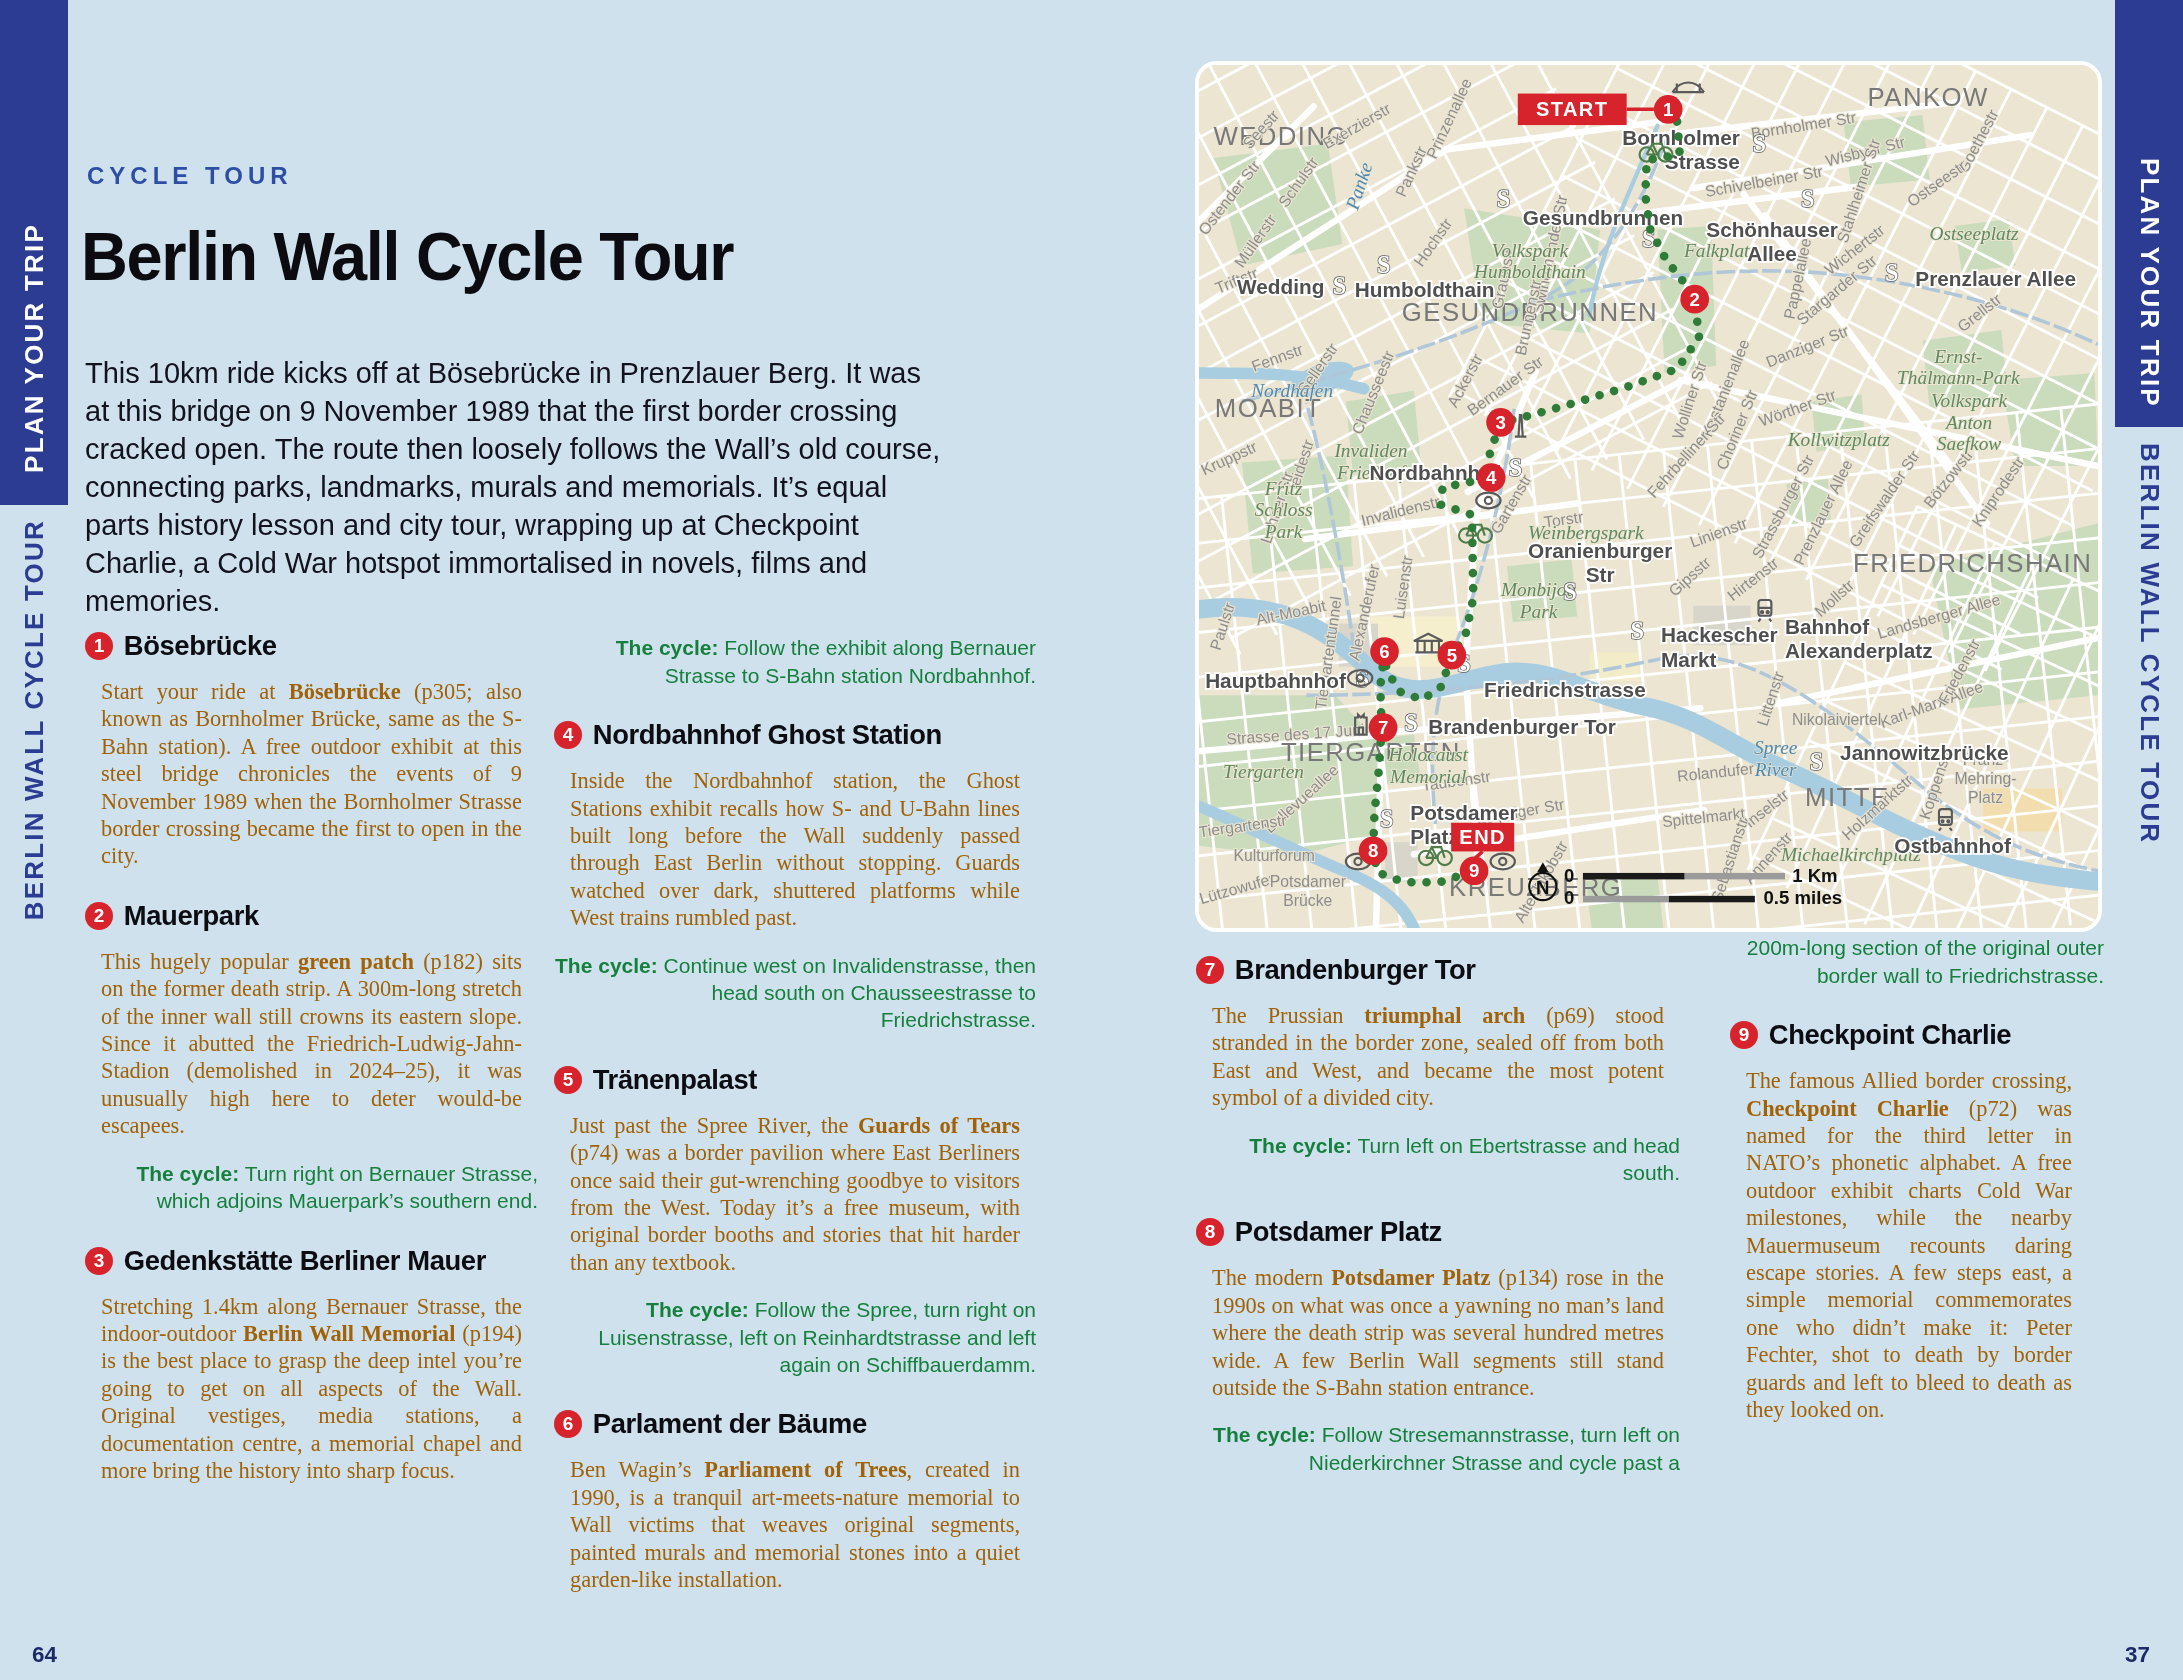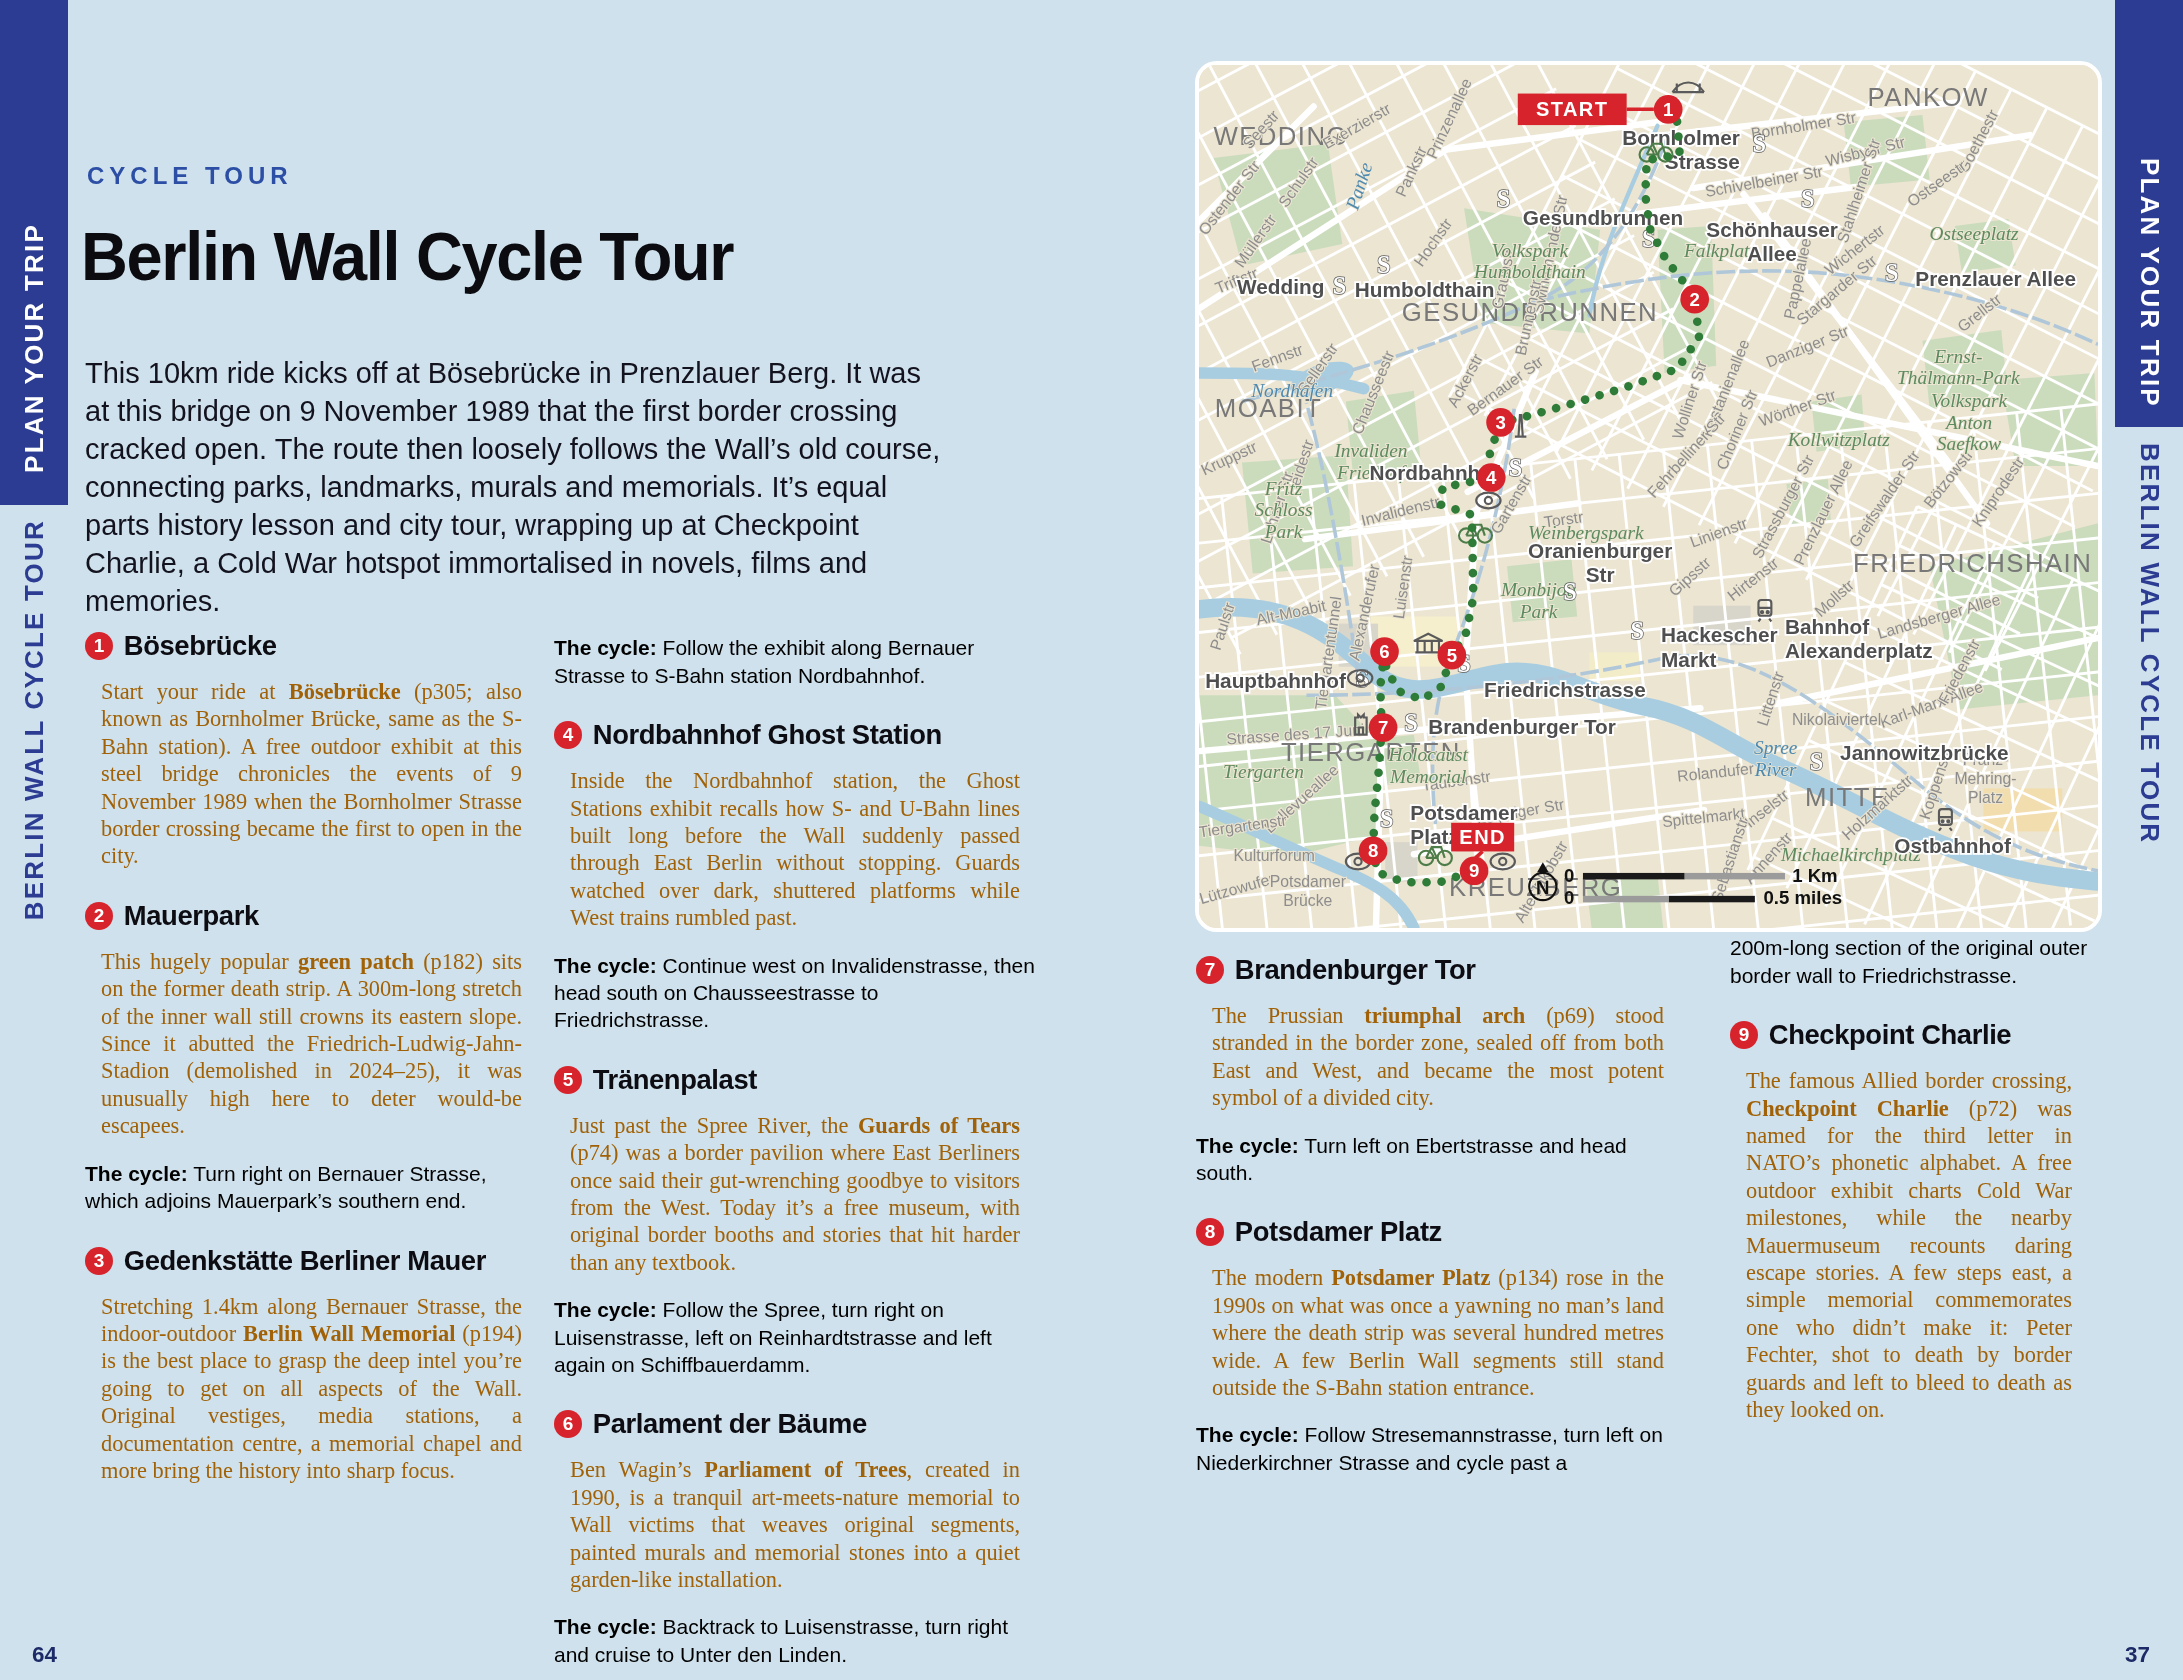--- a/index.html
+++ b/index.html
@@ -24,21 +24,21 @@
   .col1{left:85px;top:630px;width:453px;}
   .col2{left:554px;top:630px;width:482px;}
   .col3{left:1196px;top:954px;width:484px;}
   .col4{left:1730px;top:930px;width:374px;}
   .stop-head{display:flex;align-items:center;gap:10.8px;margin:30px 0 10px 0;}
   .stop-head.first{margin-top:0;}
   .num{flex:0 0 auto;width:28px;height:28px;border-radius:50%;background:#d7232b;color:#fff;font-weight:bold;font-size:19px;display:flex;align-items:center;justify-content:center;}
   .stop-title{font-size:27.4px;font-weight:bold;color:#0c0c12;letter-spacing:-0.4px;}
   .body{font-family:"Liberation Serif",serif;font-size:22.4px;line-height:27.4px;text-align:justify;color:#a16207;margin:16px;}
   .col4 .body{padding-right:16px;}
-  .cycle{font-size:21px;line-height:27.4px;color:#000000;margin:20px 0 0 0;}
+  .cycle{font-size:21px;line-height:27.4px;color:#15803d;margin:20px 0 0 0;text-align:right;}
   .cycle strong{font-weight:bold;}
   .cycle.first{margin-top:4.3px;}
   .map-frame{position:absolute;left:1195px;top:61px;width:907px;height:871px;border:4.3px solid #ffffff;border-radius:21.7px;box-sizing:border-box;overflow:hidden;background:#ece5d2;}
   .map-frame svg{display:block;width:100%;height:100%;}
   
   .lbl-district{font-family:"Liberation Sans",sans-serif;font-size:36px;fill:#787878;letter-spacing:2px;text-anchor:middle;}
   .lbl-street{font-family:"Liberation Sans",sans-serif;font-size:22px;fill:#8d8d8d;text-anchor:middle;paint-order:stroke;stroke:#ece5d2;stroke-width:3px;}
   .lbl-station{font-family:"Liberation Sans",sans-serif;font-size:29px;font-weight:bold;fill:#4f4f4f;paint-order:stroke;stroke:#ffffff;stroke-width:5px;}
   .lbl-park{font-family:"Liberation Serif",serif;font-style:italic;font-size:27px;fill:#5d8a5f;text-anchor:middle;paint-order:stroke;stroke:#ece5d2;stroke-width:3px;}
   .lbl-water{font-family:"Liberation Serif",serif;font-style:italic;font-size:27px;fill:#4e8ab0;text-anchor:middle;paint-order:stroke;stroke:#ece5d2;stroke-width:2px;}
@@ -105,21 +105,20 @@
       <span class="stop-title">Tränenpalast</span>
     </div>
     <p class="body"><span>Just past the Spree River, the </span><strong>Guards of Tears</strong><span> (p74) was a border pavilion where East Berliners once said their gut-wrenching goodbye to visitors from the West. Today it’s a free museum, with original border booths and stories that hit harder than any textbook.</span></p>
     <p class="cycle"><strong>The cycle:</strong> <span>Follow the Spree, turn right on Luisenstrasse, left on Reinhardtstrasse and left again on Schiffbauerdamm.</span></p>
 
     <div class="stop-head">
       <span class="num">6</span>
       <span class="stop-title">Parlament der Bäume</span>
     </div>
     <p class="body"><span>Ben Wagin’s </span><strong>Parliament of Trees</strong><span>, created in 1990, is a tranquil art-meets-nature memorial to Wall victims that weaves original segments, painted murals and memorial stones into a quiet garden-like installation.</span></p>
-    <p class="cycle"><strong>The cycle:</strong> <span>Backtrack to Luisenstrasse, turn right and cruise to Unter den Linden.</span></p>
   </div>
 
   <div class="map-frame">
     <svg id="map-svg" viewBox="0 0 1255 1205" preserveAspectRatio="xMidYMid slice">
         <rect x="0" y="0" width="1255" height="1205" fill="#ece5d2"></rect>
         <polygon points="20 130 180 110 200 250 60 280" fill="#cbdcbd"></polygon>
         <polygon points="370 200 560 230 545 375 395 360" fill="#cbdcbd"></polygon>
         <polygon points="640 230 715 225 722 420 650 430" fill="#cbdcbd"></polygon>
         <polygon points="1010 385 1120 370 1130 470 1020 480" fill="#cbdcbd"></polygon>
         <polygon points="1120 440 1250 430 1255 560 1140 560" fill="#cbdcbd"></polygon>

